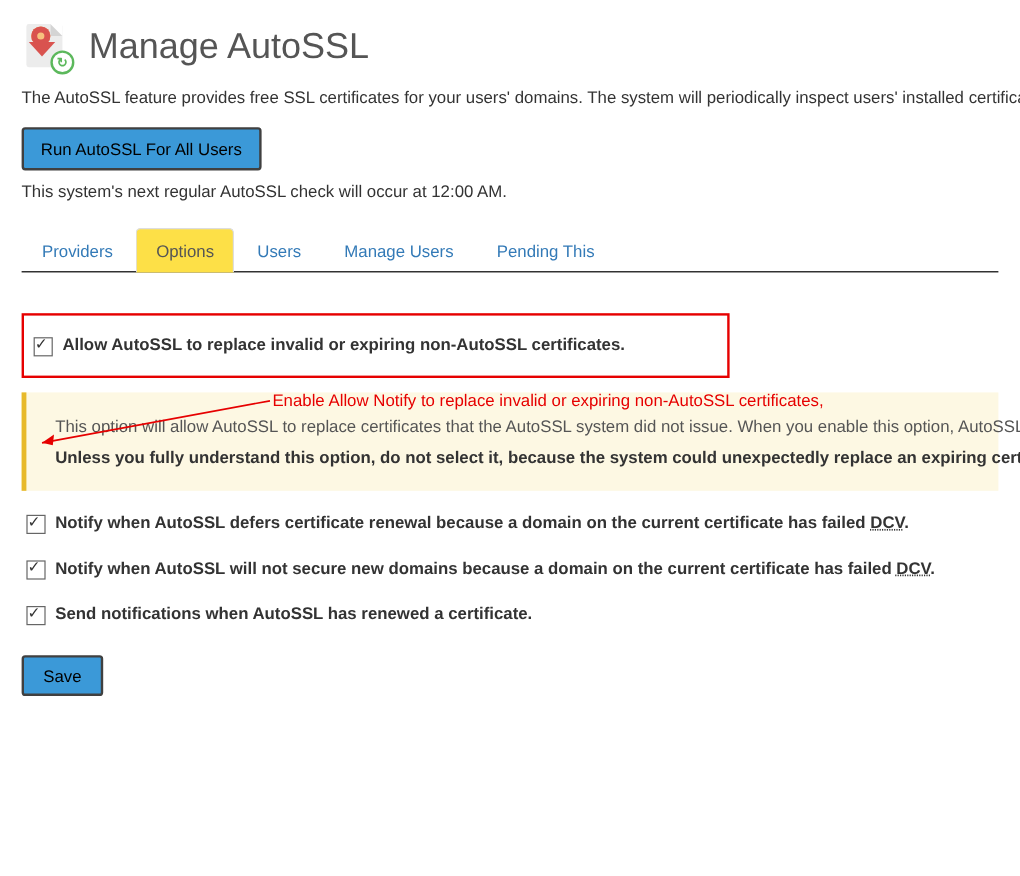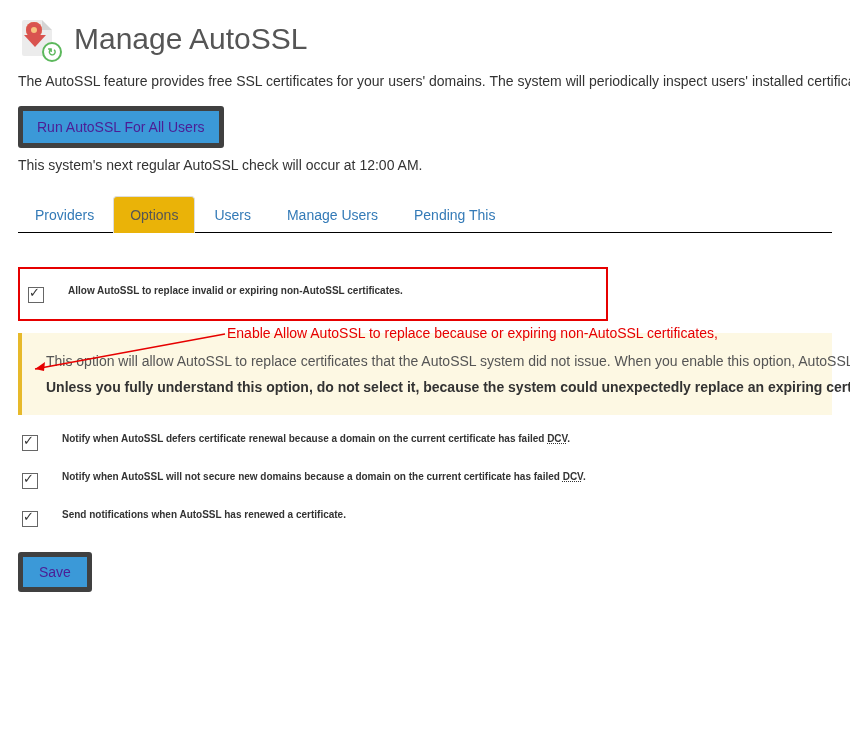--- a/index.html
+++ b/index.html
@@ -82,22 +82,22 @@
   p.desc, p.schedule {
     color: #333;
     font-size: 14px;
     line-height: 1.7;
     margin: 6px 0 12px 0;
     white-space: nowrap;
   }
   .btn {
     display: inline-block;
     background: #3b99d8;
-    color: #4c1d95;
-    border: 5px solid #404040;
+    color: #000000;
+    border: 2px solid #404040;
     border-radius: 3px;
     padding: 8px 14px;
     font-size: 14px;
     cursor: pointer;
   }
   .btn.save {
     padding: 7px 16px;
   }
   .tabs {
     display: flex;
@@ -109,36 +109,36 @@
     padding: 10px 16px;
     font-size: 14px;
     color: #337ab7;
     cursor: pointer;
     border: 1px solid transparent;
     border-bottom: none;
     margin-bottom: -1px;
   }
   .tab.active {
     color: #555;
-    background: #eab308;
+    background: #fde047;
     border-color: #ddd;
     border-radius: 4px 4px 0 0;
   }
   h2.section-title {
     font-size: 20px;
     font-weight: 400;
     color: #555;
     margin: 18px 0 10px 0;
   }
   .checkbox-row {
     display: flex;
     align-items: flex-start;
-    gap: 24px;
+    gap: 8px;
     padding: 10px 4px;
-    font-size: 10px;
+    font-size: 14px;
   }
   .checkbox-row .cb {
     width: 14px;
     height: 14px;
     border: 1px solid #666;
     margin-top: 2px;
     flex: 0 0 auto;
     position: relative;
   }
   .checkbox-row .cb.checked::after {
@@ -266,16 +266,16 @@
   <div style="margin-top:15px">
     <button class="btn save">Save</button>
   </div>
 
   
   <div class="annot-layer">
     <svg width="850" height="730" style="position:absolute;left:0;top:0">
       <line class="annot-arrow" x1="225" y1="334" x2="35" y2="369"></line>
       <polygon class="annot-arrow-head" points="35,369 45,362 44,371"></polygon>
     </svg>
-    <div class="annot-text" style="left:227px; top:325px">Enable Allow AutoSSL to replace because or expiring non-AutoSSL certificates,</div>
+    <div class="annot-text" style="left:227px; top:325px">Enable Allow Notify to replace invalid or expiring non-AutoSSL certificates,</div>
   </div>
 
 </div>
 
 </body></html>

